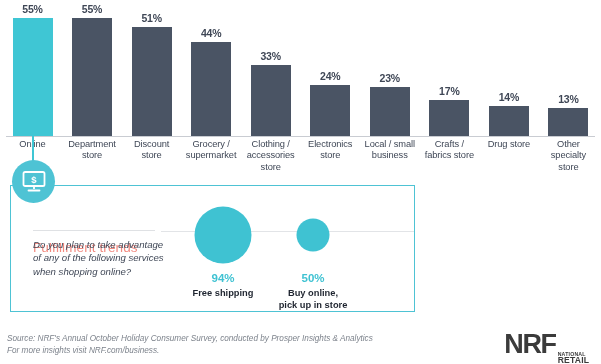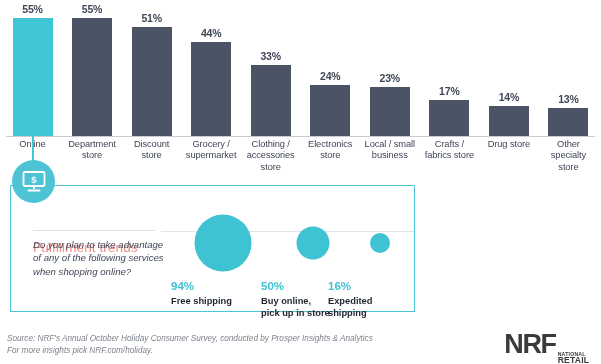--- a/index.html
+++ b/index.html
@@ -156,23 +156,23 @@
   .bubble-axis {
     position: absolute;
     left: 0;
     top: 45px;
     width: 253px;
     height: 1px;
     background: #e2e4e7;
   }
   .bubble-col {
     position: absolute;
-    top: 12px;
+    top: 4px;
     height: 127px;
-    text-align: left;
+    text-align: center;
   }
   .bubble-dot-wrap {
     position: absolute;
     left: 50%;
     top: 45px;
     transform: translate(-50%, -50%);
   }
   .bubble-dot {
     border-radius: 50%;
     background: #3fc2d2;
@@ -313,42 +313,35 @@
         <div class="bubble-pct">94%</div>
         <div class="bubble-label">Free shipping</div>
       </div>
       <div class="bubble-col" style="left: 100px; width: 104px;">
         <div class="bubble-dot-wrap">
           <div class="bubble-dot" style="width: 33px; height: 33px;"></div>
         </div>
         <div class="bubble-pct">50%</div>
         <div class="bubble-label">Buy online,<br>pick up in store</div>
       </div>
-      <div class="bubble-col" style="left: 167px; width: 104px;">
-        <div class="bubble-dot-wrap">
-          <div class="bubble-dot" style="width: 20px; height: 20px;"></div>
-        </div>
-        <div class="bubble-pct">16%</div>
-        <div class="bubble-label">Expedited<br>shipping</div>
-      </div>
     </div>
 </div>
 
 <div id="panel-icon">
   <svg width="26" height="24" viewBox="0 0 26 24" aria-hidden="true">
     <rect x="2.5" y="2" width="21" height="14" rx="1.6" fill="none" stroke="#ffffff" stroke-width="1.8"></rect>
     <path d="M13 16 L13 19" stroke="#ffffff" stroke-width="1.8"></path>
     <path d="M7.5 20.5 L18.5 20.5" stroke="#ffffff" stroke-width="1.8" stroke-linecap="round"></path>
     <text x="13" y="12.6" font-family="Liberation Sans, sans-serif" font-size="9.5" font-weight="700" fill="#ffffff" text-anchor="middle">$</text>
   </svg>
 </div>
 
 <div id="footer-source">
   <div>Source: NRF's Annual October Holiday Consumer Survey, conducted by Prosper Insights &amp; Analytics</div>
-  <div>For more insights pick NRF.com/holiday.</div>
+  <div>For more insights visit NRF.com/business.</div>
 </div>
 
 <div id="nrf-logo">
   <span class="nrf-mark">NRF</span>
   <span class="nrf-words">
     <span class="nrf-w1">NATIONAL</span>
     <span class="nrf-w2">RETAIL</span>
     <span class="nrf-w3">FEDERATION</span>
   </span>
 </div>

